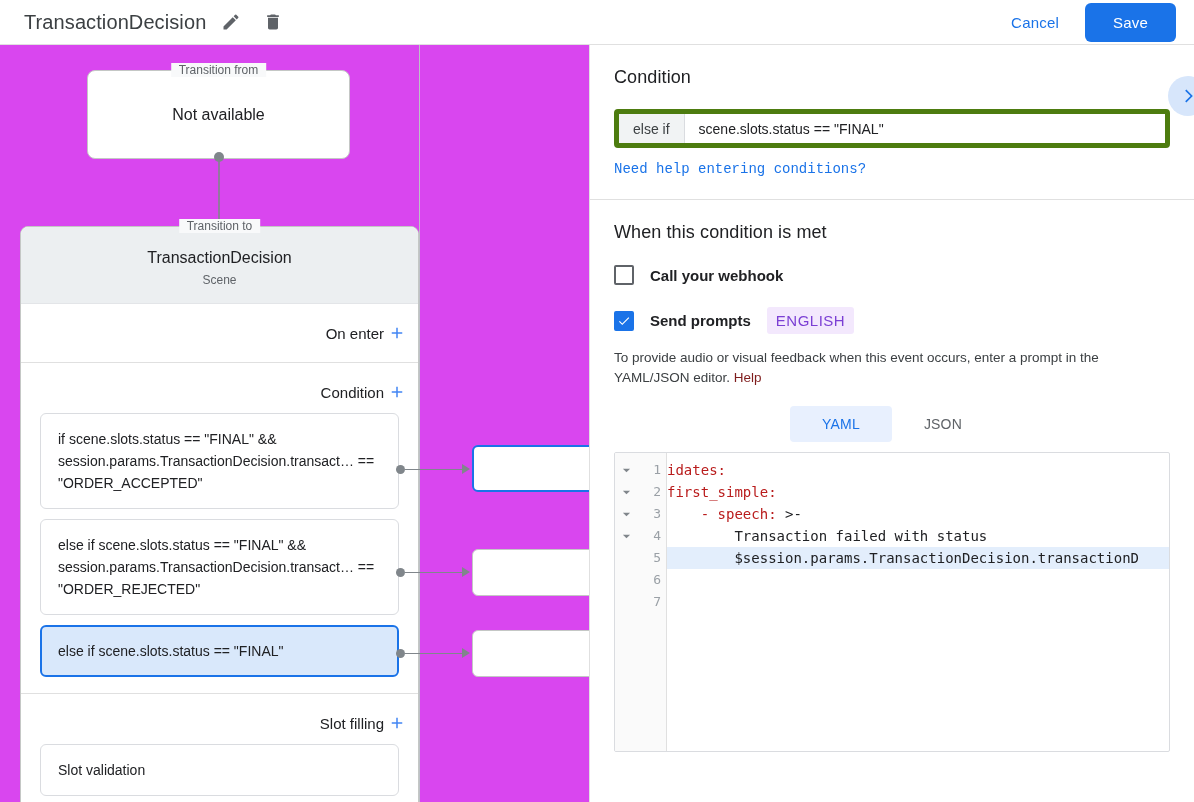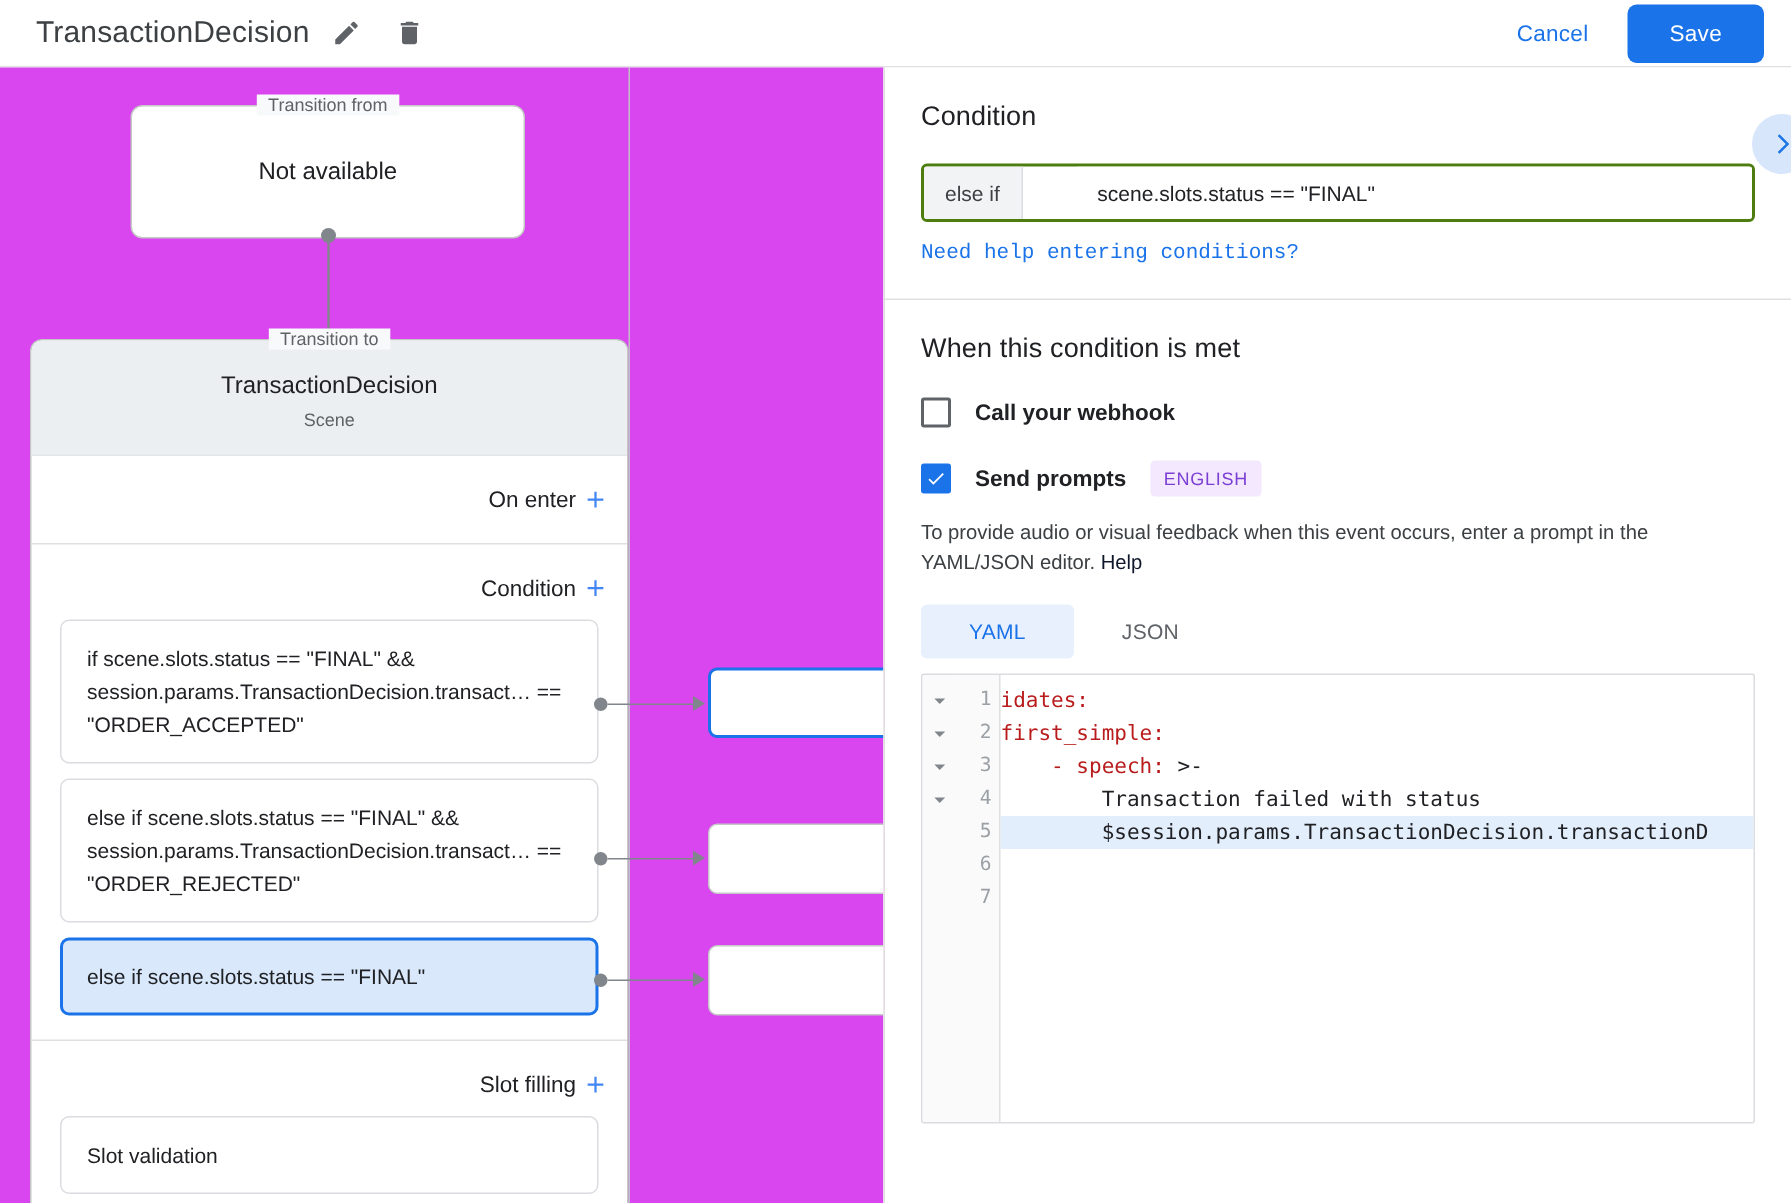--- a/index.html
+++ b/index.html
@@ -120,49 +120,49 @@
   .panel-sec { padding: 22px 24px 20px 24px; position: relative; }
   .panel-sec.top { border-bottom: 1px solid #e0e0e0; padding-bottom: 22px; }
   .panel-h1 { font-size: 18px; color: #202124; letter-spacing: .1px; }
   .panel-h2 { font-size: 18px; color: #202124; letter-spacing: .1px; margin-bottom: 22px; }
   .collapse-btn {
     position: absolute; right: -14px; top: 31px; width: 40px; height: 40px;
     background: #d7e6fb; border-radius: 20px; border: none; cursor: pointer;
     display: flex; align-items: center; justify-content: center;
   }
   .cond-input-row {
-    display: flex; margin-top: 21px; border: 2px solid #4d7c0f; border-radius: 4px;
-    height: 39px; overflow: hidden; background: #fff; gap: 36px;
+    display: flex; margin-top: 21px; border: 5px solid #4d7c0f; border-radius: 4px;
+    height: 39px; overflow: hidden; background: #fff;
   }
   .cond-prefix {
     background: #f1f3f4; color: #3c4043; font-size: 14px;
     display: flex; align-items: center; padding: 0 14px;
     border-right: 1px solid #dadce0; white-space: nowrap;
   }
   .cond-value {
     flex: 1; border: none; outline: none; font-size: 14px; color: #202124;
     padding: 0 14px; font-family: "Liberation Sans", sans-serif; background: #fff;
   }
   .help-link { display: inline-block; margin-top: 13px; font-size: 14px; color: #1a73e8; cursor: pointer; text-decoration: none; font-family: Liberation Mono, monospace; }
 
   .check-row { display: flex; align-items: center; gap: 16px; margin-bottom: 22px; }
   .cbox {
     width: 20px; height: 20px; border: 2px solid #5f6368; border-radius: 2px;
     background: #fff; cursor: pointer; flex: none;
   }
   .cbox.checked { background: #1a73e8; border-color: #1a73e8; display: flex; align-items: center; justify-content: center; }
   .check-label { font-size: 15px; color: #202124; font-weight: bold; }
   .lang-badge {
-    background: #f3e8fd; color: #7b3fd4; font-size: 12px; letter-spacing: .5px;
+    background: #f3e8fd; color: #7b3fd4; font-size: 15px; letter-spacing: .5px;
     padding: 5px 9px; border-radius: 3px;
   }
   .panel-desc { font-size: 13.5px; color: #3c4043; line-height: 20px; margin-top: -8px; margin-bottom: 18px; max-width: 560px; }
-  .panel-desc a { color: #0f172a; text-decoration: none; cursor: pointer; }
-
-  .tabs { display: flex; gap: 0; margin-bottom: 10px; }
+  .panel-desc a { color: #7f1d1d; text-decoration: none; cursor: pointer; }
+
+  .tabs { display: flex; gap: 0; margin-bottom: 10px; justify-content: center; }
   .tab {
     font-size: 14px; color: #5f6368; padding: 10px 32px; border-radius: 4px;
     cursor: pointer; letter-spacing: .2px; background: transparent; border: none;
   }
   .tab.active { background: #e8f0fe; color: #1a73e8; }
 
   .editor {
     border: 1px solid #dadce0; border-radius: 2px; height: 300px;
     display: flex; overflow: hidden; background: #fff;
   }

